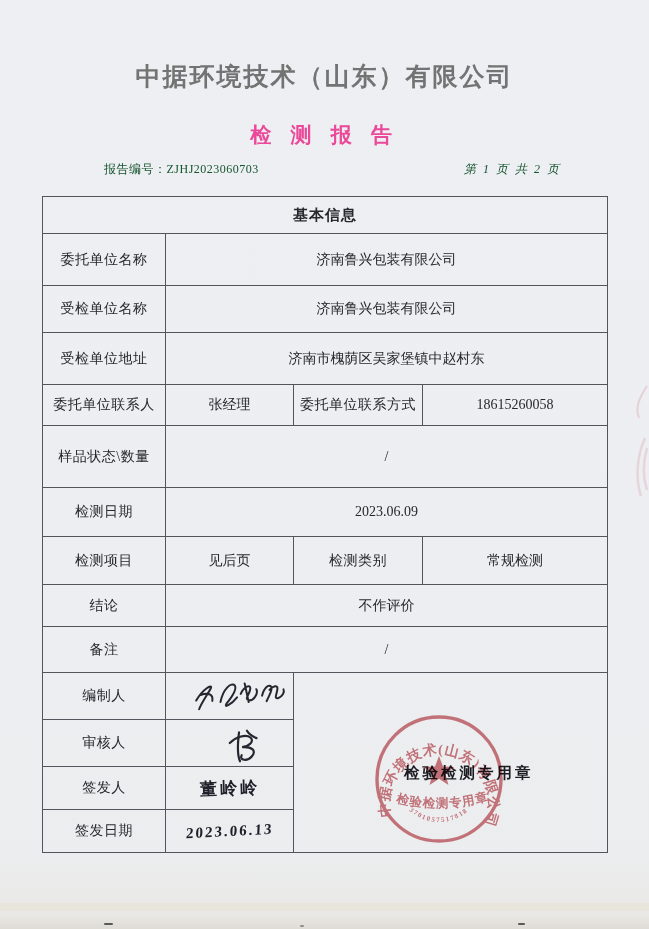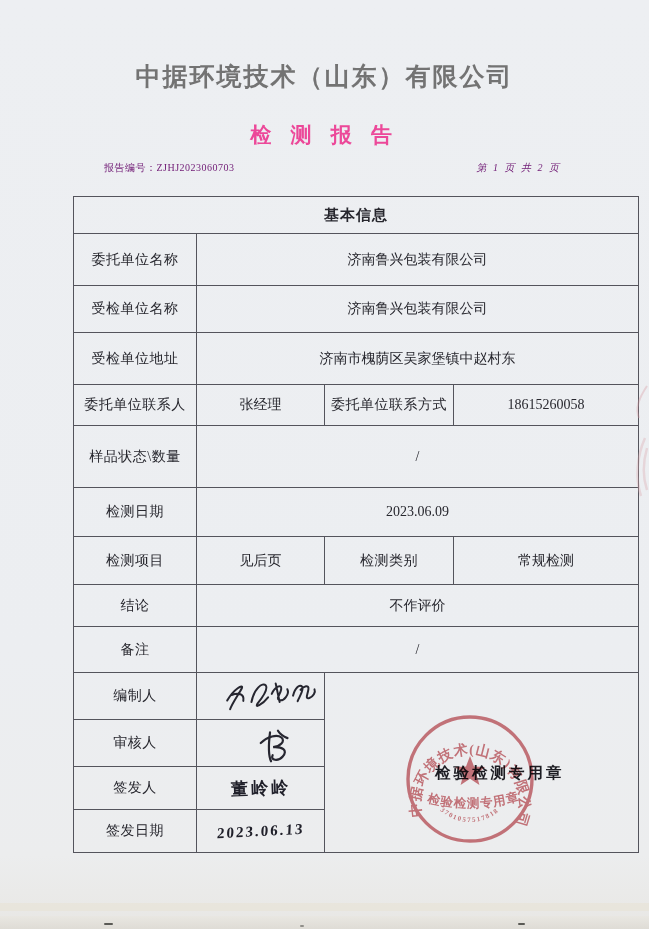--- a/index.html
+++ b/index.html
@@ -12,28 +12,28 @@
   .page{position:absolute;inset:0;}
   .title{
     position:absolute;left:42px;width:565px;top:60px;height:36px;
     text-align:center;font-size:25px;font-weight:700;letter-spacing:2px;color:#737373;
   }
   .subtitle{
     position:absolute;left:42px;width:565px;top:121px;height:30px;
     text-align:center;font-size:21px;font-weight:600;letter-spacing:7px;color:#ec4899;
   }
   .meta{
-    position:absolute;left:42px;width:565px;top:161px;height:20px;font-size:10px;color:#701a75;
+    position:absolute;left:42px;width:565px;top:161px;height:20px;font-size:12px;color:#14532d;
   }
   .meta .report-no{position:absolute;left:62px;top:0;letter-spacing:.5px;}
   .meta .page-info{position:absolute;right:46px;top:0;letter-spacing:2px;font-style:italic;}
   table.main{
     position:absolute;left:42px;top:196px;width:565px;
     border-collapse:collapse;table-layout:fixed;
-    font-size:14px;color:#27272e;margin-left:31px;
+    font-size:14px;color:#27272e;
   }
   table.main td{
     border:1px solid #54545c;text-align:center;vertical-align:middle;
     padding:0 4px;overflow:hidden;
   }
   table.main{border:1.5px solid #46464d;}
   td.hdr{font-weight:700;font-size:15px;letter-spacing:1px;}
   td.lbl{letter-spacing:.5px;}
   .sig-cell{position:relative;padding:0;}
   .sig-svg{position:absolute;left:0;top:0;}

